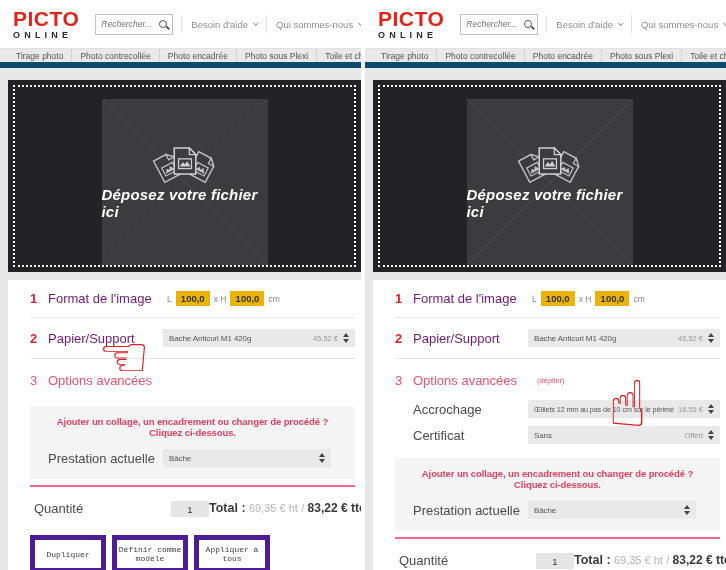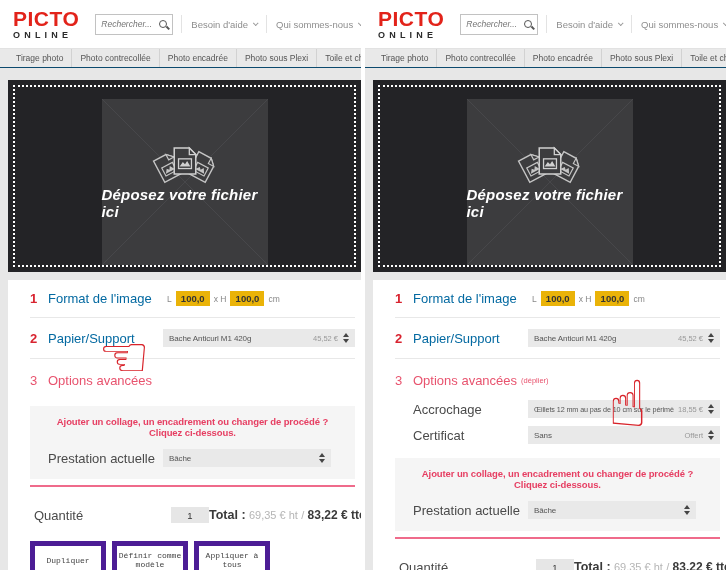--- a/index.html
+++ b/index.html
@@ -46,21 +46,21 @@
     display:flex; align-items:center;
     font-size:9.5px; color:#8e8e8e;
     padding:0 9px; height:18px;
     border-left:1px solid #e3e3e3;
     cursor:pointer;
   }
   .chev { width:4px; height:4px; border-right:1px solid #9a9a9a; border-bottom:1px solid #9a9a9a; transform:rotate(45deg) translateY(-1px); margin-left:5px; }
   
   .subnav {
     height:20px; background:#e9e9e9;
-    border-top:1px solid #e2e2e2; border-bottom:1px solid #0c4a6e;
+    border-top:1px solid #e2e2e2; border-bottom:6px solid #0c4a6e;
     display:flex; align-items:stretch;
     overflow:hidden; white-space:nowrap;
   }
   .subnav-item {
     font-size:8.5px; color:#555;
     display:flex; align-items:center;
     padding:0 8px;
     border-right:1px solid #d2d2d2;
     cursor:pointer; flex:0 0 auto;
   }
@@ -85,52 +85,52 @@
   .doc-right { transform:rotate(28deg) translate(-6px,10px); }
   .dz-label {
     position:relative; z-index:1;
     color:#fff; font-size:15px; font-weight:700; font-style:italic;
     margin-top:8px; letter-spacing:.2px;
   }
   
   .card { background:#fff; margin-top:8px; width:353px; padding:0 6px 12px 22px; }
   .step-row { display:flex; align-items:center; padding:11px 0; border-bottom:1px solid #e8e8e8; }
   .step-num { color:#d8232f; font-weight:700; font-size:13px; width:18px; flex:0 0 18px; }
-  .step-label { font-size:13px; color:#0369a1; flex:1; }
+  .step-label { font-size:13px; color:#701a75; flex:1; }
   .ctrl { width:192px; flex:0 0 192px; display:flex; align-items:center; }
   .dim-lbl { font-size:8.5px; color:#888; margin:0 4px; }
   .dim-input {
     width:34px; height:15px; border:none; background:#eab308;
     font-size:9.5px; font-weight:700; color:#333; text-align:center;
     font-family:"Liberation Sans", sans-serif;
   }
   .sel {
     width:192px; height:18px; background:#e9e9e9;
     display:flex; align-items:center; padding:0 6px;
     cursor:pointer;
   }
   .sel-value { flex:1; font-size:8px; color:#555; white-space:nowrap; overflow:hidden; letter-spacing:-.1px; }
   .sel-price { font-size:7.5px; color:#999; margin:0 5px 0 4px; flex:0 0 auto; }
   .spin { display:flex; flex-direction:column; gap:2px; flex:0 0 auto; }
   .spin::before { content:''; border-left:3px solid transparent; border-right:3px solid transparent; border-bottom:4px solid #444; }
   .spin::after  { content:''; border-left:3px solid transparent; border-right:3px solid transparent; border-top:4px solid #444; }
   .opts-title-row { display:flex; align-items:center; padding:14px 0 8px 0; }
   .opts-title { color:#e8536e; font-size:13px; }
-  .opts-suffix { color:#e8536e; font-size:7.5px; margin-left:4px; }
+  .opts-suffix { color:#e8536e; font-size:7.5px; margin-left:20px; }
   .opt-row { display:flex; align-items:center; padding:4px 0; }
   .opt-label { font-size:13px; color:#4a4a4a; flex:1; padding-left:18px; }
   
   .info-box { background:#f5f5f5; margin-top:10px; padding:10px 14px 12px 14px; }
   .info-msg { text-align:center; color:#e63e62; font-size:9.5px; font-weight:700; letter-spacing:-.1px; }
   .prest-row { display:flex; align-items:center; margin-top:11px; }
   .prest-label { font-size:13px; color:#4a4a4a; flex:1; padding-left:4px; }
   .prest-sel { width:168px; flex:0 0 168px; margin-right:10px; }
   .pink-line { border-bottom:2px solid #ef6b8b; margin-top:6px; }
   
-  .qty-row { display:flex; align-items:center; padding:20px 0 12px 0; }
+  .qty-row { display:flex; align-items:flex-start; padding:14px 0 12px 0; }
   .qty-label { font-size:13px; color:#4a4a4a; flex:0 0 141px; padding-left:4px; }
   .qty-input {
     width:38px; height:16px; border:none; background:#e6e6e6;
     font-size:9.5px; color:#333; text-align:center;
     font-family:"Liberation Sans", sans-serif;
   }
   .total { flex:1; text-align:right; font-size:12px; white-space:nowrap; }
   .total b { color:#3a3a3a; font-size:12.5px; }
   .total .ht { color:#b5b5b5; font-size:11px; }
   .total .sep { color:#b5b5b5; font-size:11px; }

